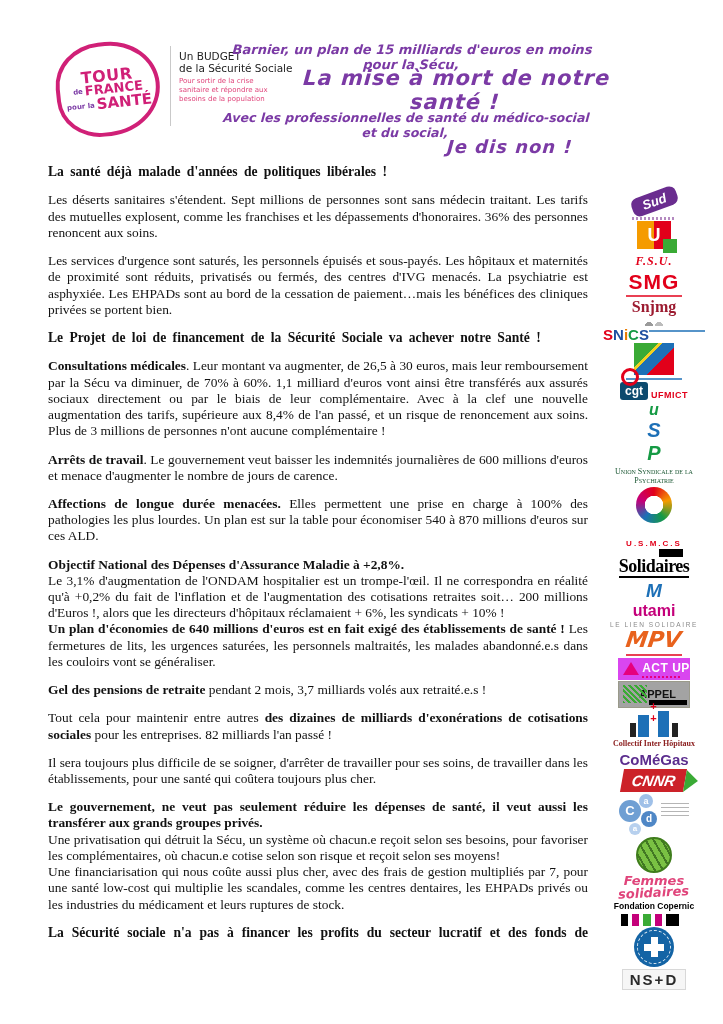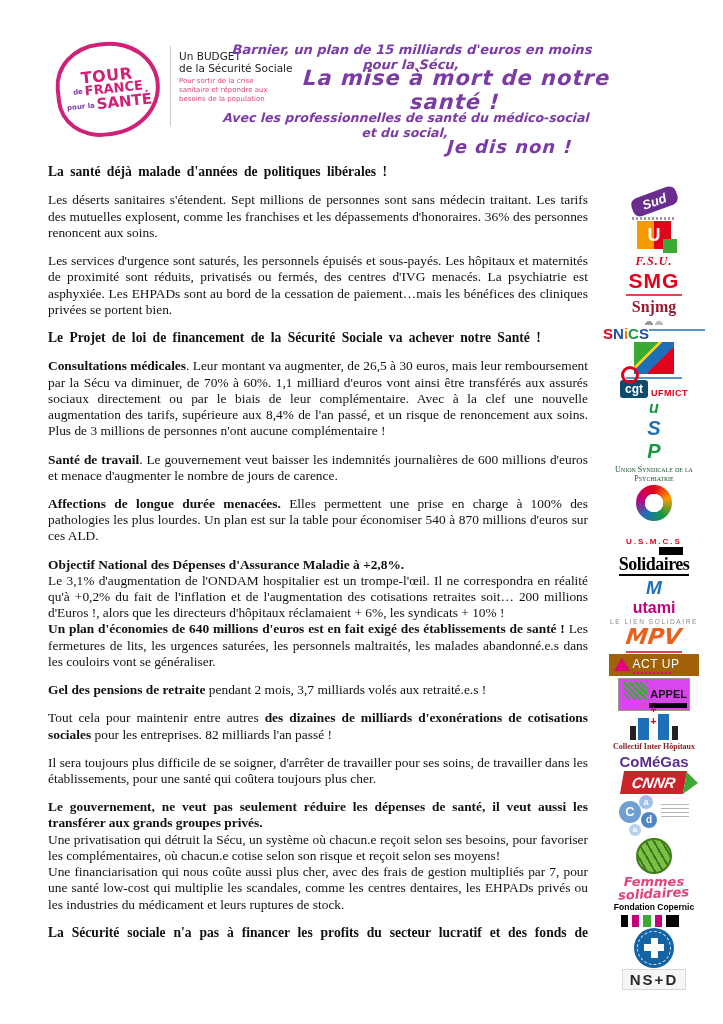--- a/index.html
+++ b/index.html
@@ -97,31 +97,31 @@
   .sol-tag { width:24px; height:8px; background:#000; align-self:flex-end; margin-right:6px; }
   .sol-main { font-family:"Liberation Serif",serif; font-weight:bold; font-size:18px; color:#000;
               letter-spacing:-.5px; border-bottom:2px solid #000; line-height:1.05;}
   .mut-m { color:#1d70b7; font-weight:bold; font-size:19px; font-style:italic; }
   .mut-rest { color:#c4007a; font-weight:bold; font-size:16px; }
   .mut-sub { margin-top:1px; color:#8a8a8a; font-size:6.5px; letter-spacing:1.6px; }
 
   .mpv-main { color:#e8621d; font-weight:bold; font-style:italic; font-size:22px;
               font-family:"DejaVu Sans",sans-serif; transform:skewX(-8deg); line-height:1;}
 
-  .act-banner { position:relative; background:#a16207; color:#fff; font-weight:normal; font-size:12px;
-                padding:3px 20px 5px 24px; letter-spacing:.5px;}
+  .act-banner { position:relative; background:#d946ef; color:#fff; font-weight:bold; font-size:12px;
+                padding:3px 0 5px 24px; letter-spacing:.5px;}
   .act-banner::before { content:""; position:absolute; left:5px; top:4px;
                         border-left:8px solid transparent; border-right:8px solid transparent;
                         border-bottom:13px solid #e6007e; }
   .act-banner::after { content:""; position:absolute; left:24px; bottom:2px; width:40px; height:2px;
                        background:repeating-linear-gradient(90deg,#e6007e 0 2px,transparent 2px 4px); }
 
-  .appel-box { position:relative; width:72px; height:33px; background:#d946ef; border:1px solid #9a9a8a;
+  .appel-box { position:relative; width:72px; height:27px; background:#a3a3a3; border:1px solid #9a9a8a;
                font-weight:bold; font-size:11px; color:#111; display:flex; align-items:center; justify-content:flex-end;
-               padding-right:2px; }
+               padding-right:13px; }
   .appel-box::before { content:""; position:absolute; left:4px; top:3px; width:24px; height:18px;
                        background:repeating-linear-gradient(45deg,#3aaa35 0 2px,transparent 2px 4px); }
   .appel-box::after { content:""; position:absolute; right:2px; bottom:2px; width:38px; height:5px; background:#000; }
 
   .cih-pict { position:relative; width:48px; height:28px;
               background:linear-gradient(#1d70b7,#1d70b7) 8px 6px/11px 22px no-repeat,
                          linear-gradient(#1d70b7,#1d70b7) 28px 2px/11px 26px no-repeat; }
   .cih-pict::before { content:"+ +"; position:absolute; top:-9px; left:9px; color:#e2001a;
                       font-weight:bold; font-size:11px; letter-spacing:10px; }
   .cih-pict::after { content:""; position:absolute; left:0; top:14px; width:6px; height:14px; background:#222;
@@ -192,21 +192,21 @@
   <div class="hw hw2">La mise à mort de notre santé !</div>
   <div class="hw hw3">Avec les professionnelles de santé du médico-social et du social,</div>
   <div class="hw hw4">Je dis non !</div>
 
   <div class="article">
       <h2 class="blk heading"><span class="b">La santé déjà malade d'années de politiques libérales !</span></h2>
       <p class="blk para"><span>Les déserts sanitaires s'étendent. Sept millions de personnes sont sans médecin traitant. Les tarifs des mutuelles explosent, comme les franchises et les dépassements d'honoraires. 36% des personnes renoncent aux soins.</span></p>
       <p class="blk para"><span>Les services d'urgence sont saturés, les personnels épuisés et sous-payés. Les hôpitaux et maternités de proximité sont réduits, privatisés ou fermés, des centres d'IVG menacés. La psychiatrie est asphyxiée. Les EHPADs sont au bord de la cessation de paiement…mais les bénéfices des cliniques privées se portent bien.</span></p>
       <h2 class="blk heading"><span class="b">Le Projet de loi de financement de la Sécurité Sociale va achever notre Santé !</span></h2>
       <p class="blk para"><span class="b">Consultations médicales</span><span>. Leur montant va augmenter, de 26,5 à 30 euros, mais leur remboursement par la Sécu va diminuer, de 70% à 60%. 1,1 milliard d'euros vont ainsi être transférés aux assurés sociaux directement ou par le biais de leur complémentaire. Avec à la clef une nouvelle augmentation des tarifs, supérieure aux 8,4% de l'an passé, et un risque de renoncement aux soins. Plus de 3 millions de personnes n'ont aucune complémentaire !</span></p>
-      <p class="blk para"><span class="b">Santé de travail</span><span>. Le gouvernement veut baisser les indemnités journalières de 600 millions d'euros et menace d'augmenter le nombre de jours de carence.</span></p>
+      <p class="blk para"><span class="b">Arrêts de travail</span><span>. Le gouvernement veut baisser les indemnités journalières de 600 millions d'euros et menace d'augmenter le nombre de jours de carence.</span></p>
       <p class="blk para"><span class="b">Affections de longue durée menacées.</span><span> Elles permettent une prise en charge à 100% des pathologies les plus lourdes. Un plan est sur la table pour économiser 540 à 870 millions d'euros sur ces ALD.</span></p>
       <p class="blk para"><span class="b">Objectif National des Dépenses d'Assurance Maladie à +2,8%.</span><br><span>Le 3,1% d'augmentation de l'ONDAM hospitalier est un trompe-l'œil. Il ne correspondra en réalité qu'à +0,2% du fait de l'inflation et de l'augmentation des cotisations retraites soit… 200 millions d'Euros !, alors que les directeurs d'hôpitaux réclamaient + 6%, les syndicats + 10% !</span><br><span class="b">Un plan d'économies de 640 millions d'euros est en fait exigé des établissements de santé !</span><span> Les fermetures de lits, les urgences saturées, les personnels maltraités, les malades abandonné.e.s dans les couloirs vont se généraliser.</span></p>
       <p class="blk para"><span class="b">Gel des pensions de retraite</span><span> pendant 2 mois, 3,7 milliards volés aux retraité.e.s !</span></p>
       <p class="blk para"><span>Tout cela pour maintenir entre autres </span><span class="b">des dizaines de milliards d'exonérations de cotisations sociales</span><span> pour les entreprises. 82 milliards l'an passé !</span></p>
       <p class="blk para"><span>Il sera toujours plus difficile de se soigner, d'arrêter de travailler pour ses soins, de travailler dans les établissements, pour une santé qui coûtera toujours plus cher.</span></p>
       <p class="blk para"><span class="b">Le gouvernement, ne veut pas seulement réduire les dépenses de santé, il veut aussi les transférer aux grands groupes privés.</span><br><span>Une privatisation qui détruit la Sécu, un système où chacun.e reçoit selon ses besoins, pour favoriser les complémentaires, où chacun.e cotise selon son risque et reçoit selon ses moyens!</span><br><span>Une financiarisation qui nous coûte aussi plus cher, avec des frais de gestion multipliés par 7, pour une santé low-cost qui multiplie les scandales, comme les centres dentaires, les EHPADs privés ou les industries du médicament et leurs ruptures de stock.</span></p>
       <h2 class="blk heading jfull"><span class="b">La Sécurité sociale n'a pas à financer les profits du secteur lucratif et des fonds de</span></h2>
     </div>
 
   <div class="logo-strip">

